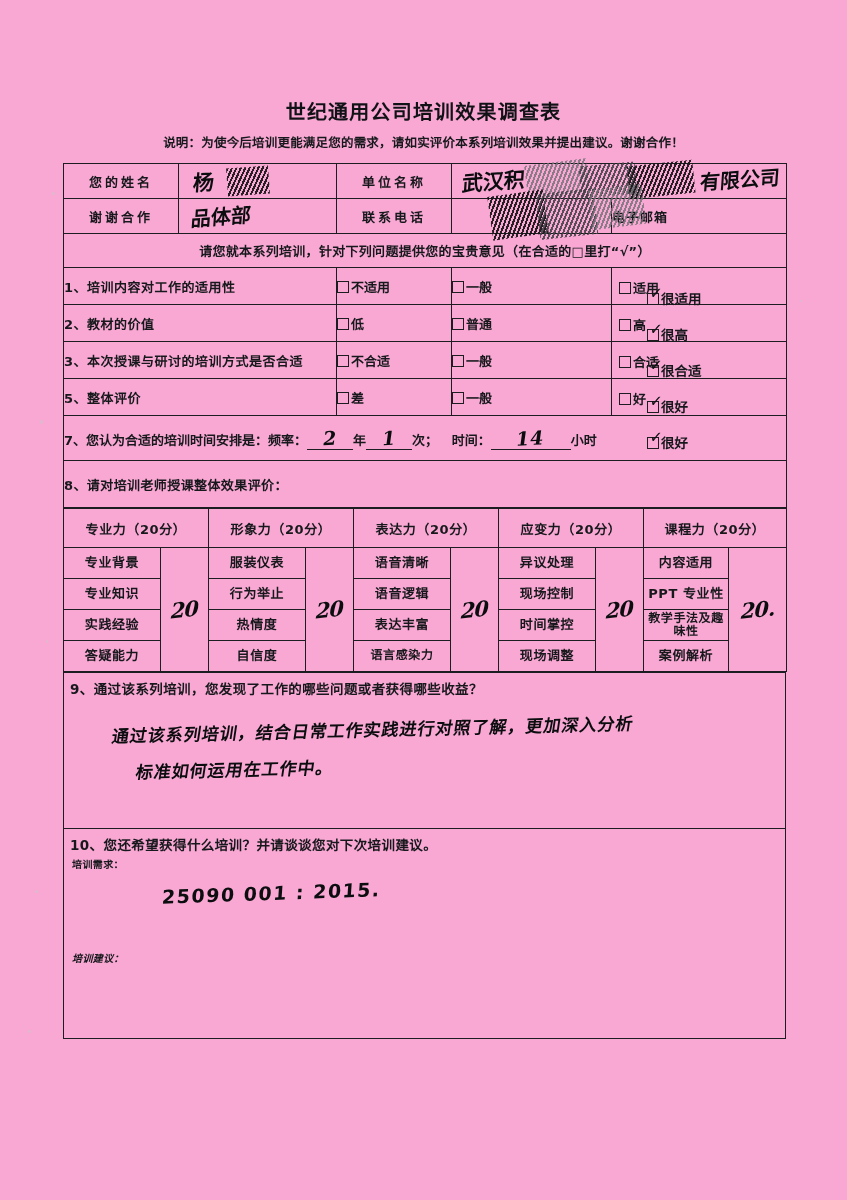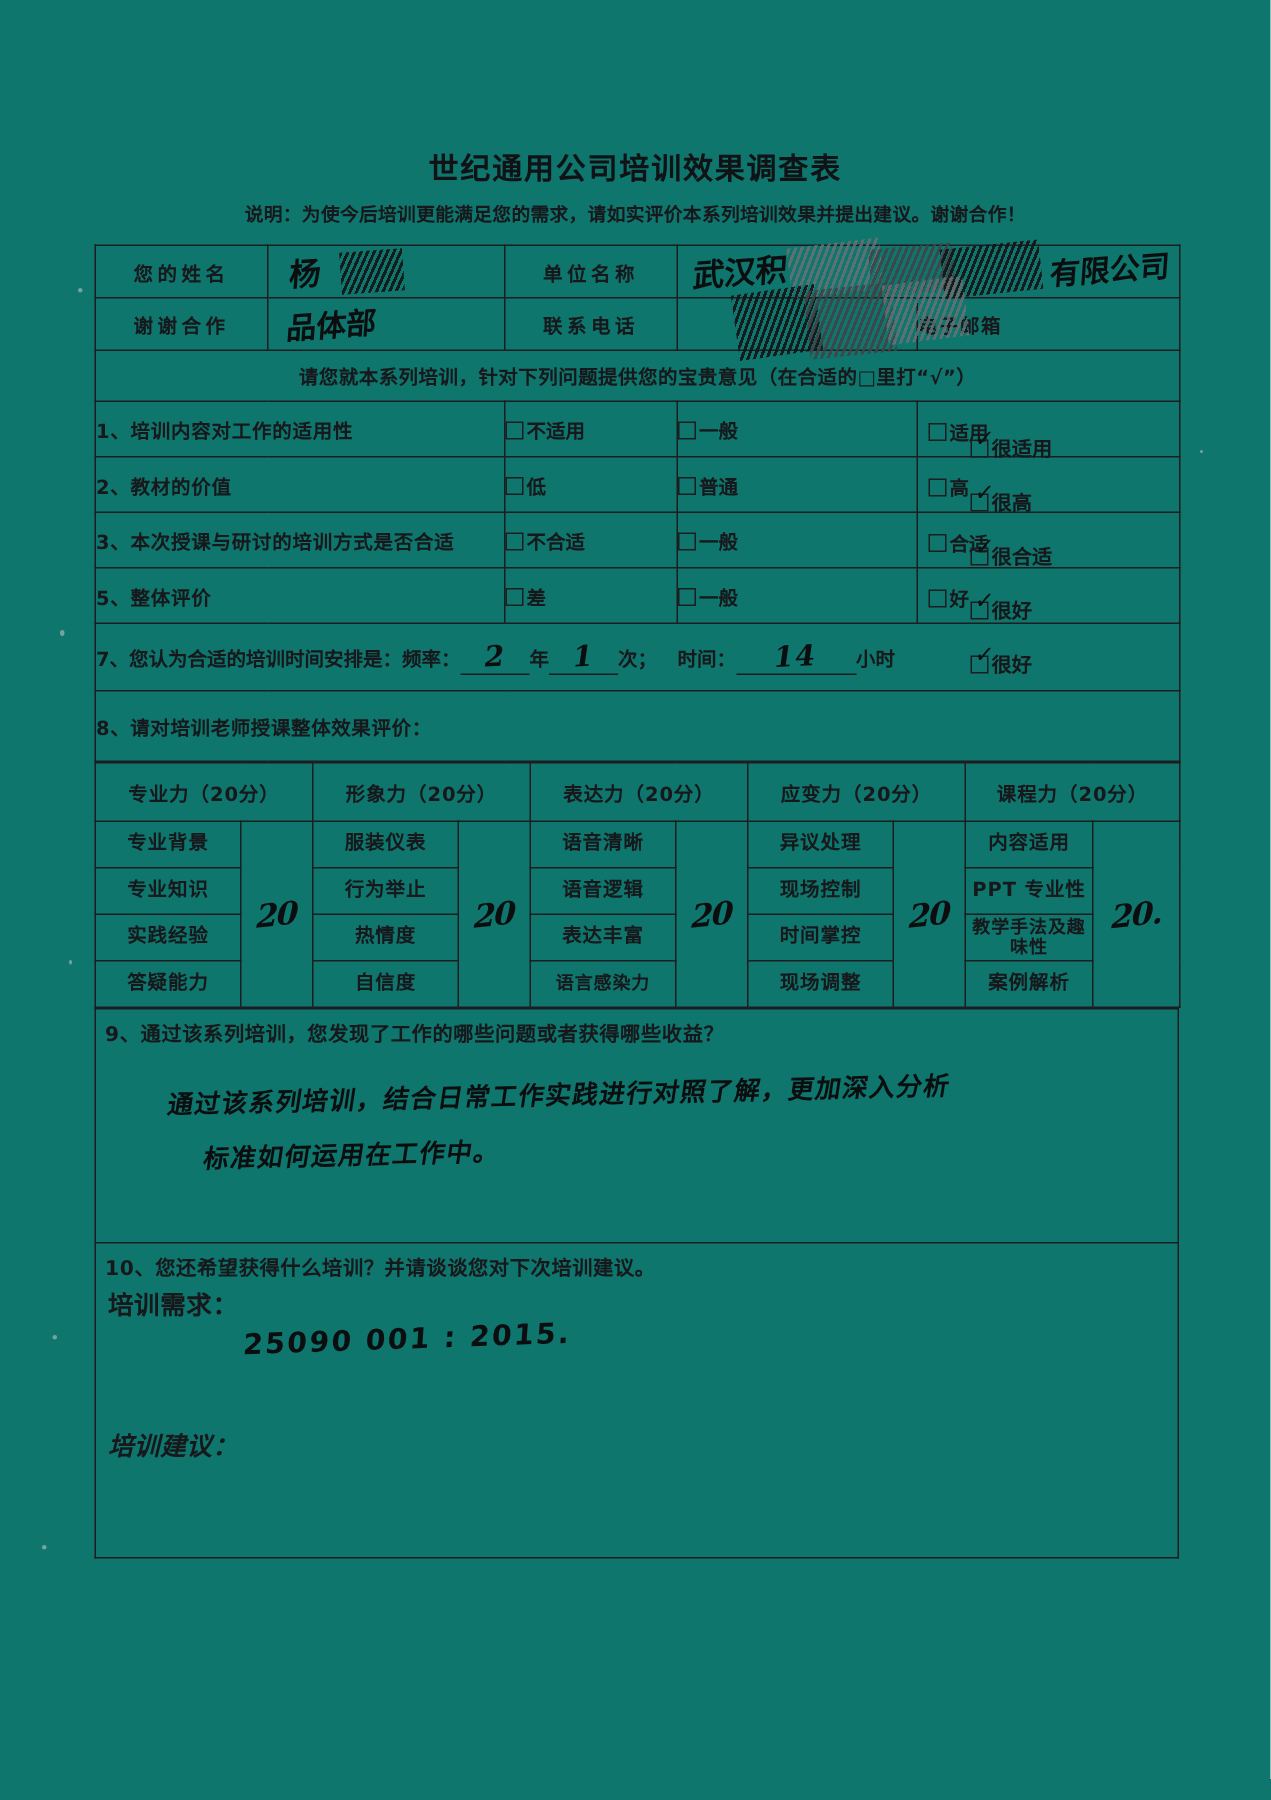--- a/index.html
+++ b/index.html
@@ -12,21 +12,21 @@
     height: 1200px;
     position: relative;
     font-family: "DejaVu Sans", "Liberation Sans", sans-serif;
     color: #15171a;
     overflow: hidden;
   }
 
   .page {
     position: absolute;
     inset: 0;
-    background: #0f766e;
+    background: #f9a8d4;
   }
 
   
   .speck {
     position: absolute;
     background: #c8c8c8;
     border-radius: 50%;
     opacity: .55;
   }
 
@@ -218,21 +218,21 @@
     font-weight: bold;
     font-size: 17px;
     color: #0b0d0f;
     letter-spacing: 1px;
     transform: rotate(-1.4deg) skewX(-10deg);
     white-space: nowrap;
   }
   .sub-lbl {
     position: absolute;
     left: 8px;
-    font-size: 17px;
+    font-size: 10px;
     font-weight: bold;
     letter-spacing: .4px;
     text-align: center;
   }
   .hand-num {
     position: absolute;
     font-family: "DejaVu Sans", sans-serif;
     font-weight: bold;
     font-size: 19px;
     color: #0b0d0f;

